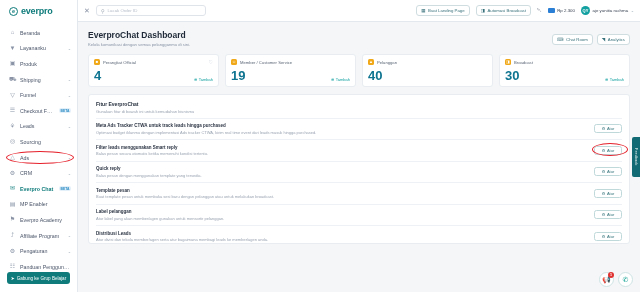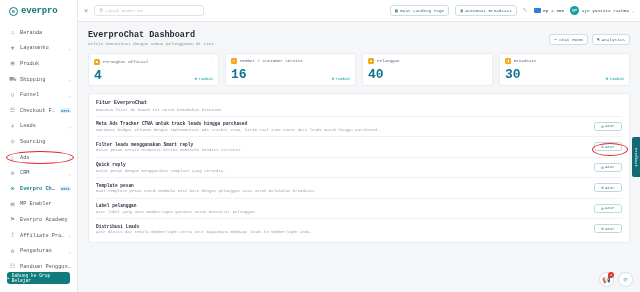--- a/index.html
+++ b/index.html
@@ -2,21 +2,21 @@
 <html><head>
 <meta charset="utf-8">
 <style>
   * { box-sizing: border-box; margin: 0; padding: 0; }
   html, body {
     width: 640px; height: 292px;
     font-family: "Liberation Sans", sans-serif;
     background: #f4f6f8;
     overflow: hidden;
   }
-  .app { position: relative; width: 640px; height: 292px; display: flex; font-family: Liberation Mono, monospace; }
+  .app { position: relative; width: 640px; height: 292px; display: flex; }
 
   
   .sidebar {
     width: 78px; height: 292px; background: #ffffff;
     border-right: 1px solid #e3e8ee;
     display: flex; flex-direction: column; position: relative;
   }
   .logo-wrap { height: 22px; display: flex; align-items: center; padding-left: 9px; gap: 3px; }
   .logo-mark {
     width: 9px; height: 9px; border-radius: 50%;
@@ -298,21 +298,21 @@
             <div class="card-add">
               <span>⊕</span>
               <span>Tambah</span>
             </div>
           </div>
           <div class="card">
             <div class="card-top">
               <span class="card-ico" style="background:#f0a818">☺</span>
               <span class="card-label">Member / Customer Service</span>
             </div>
-            <div class="card-val">16</div>
+            <div class="card-val">19</div>
             <div class="card-add">
               <span>⊕</span>
               <span>Tambah</span>
             </div>
           </div>
           <div class="card">
             <div class="card-top">
               <span class="card-ico" style="background:#f0a818">▲</span>
               <span class="card-label">Pelanggan</span>
             </div>

